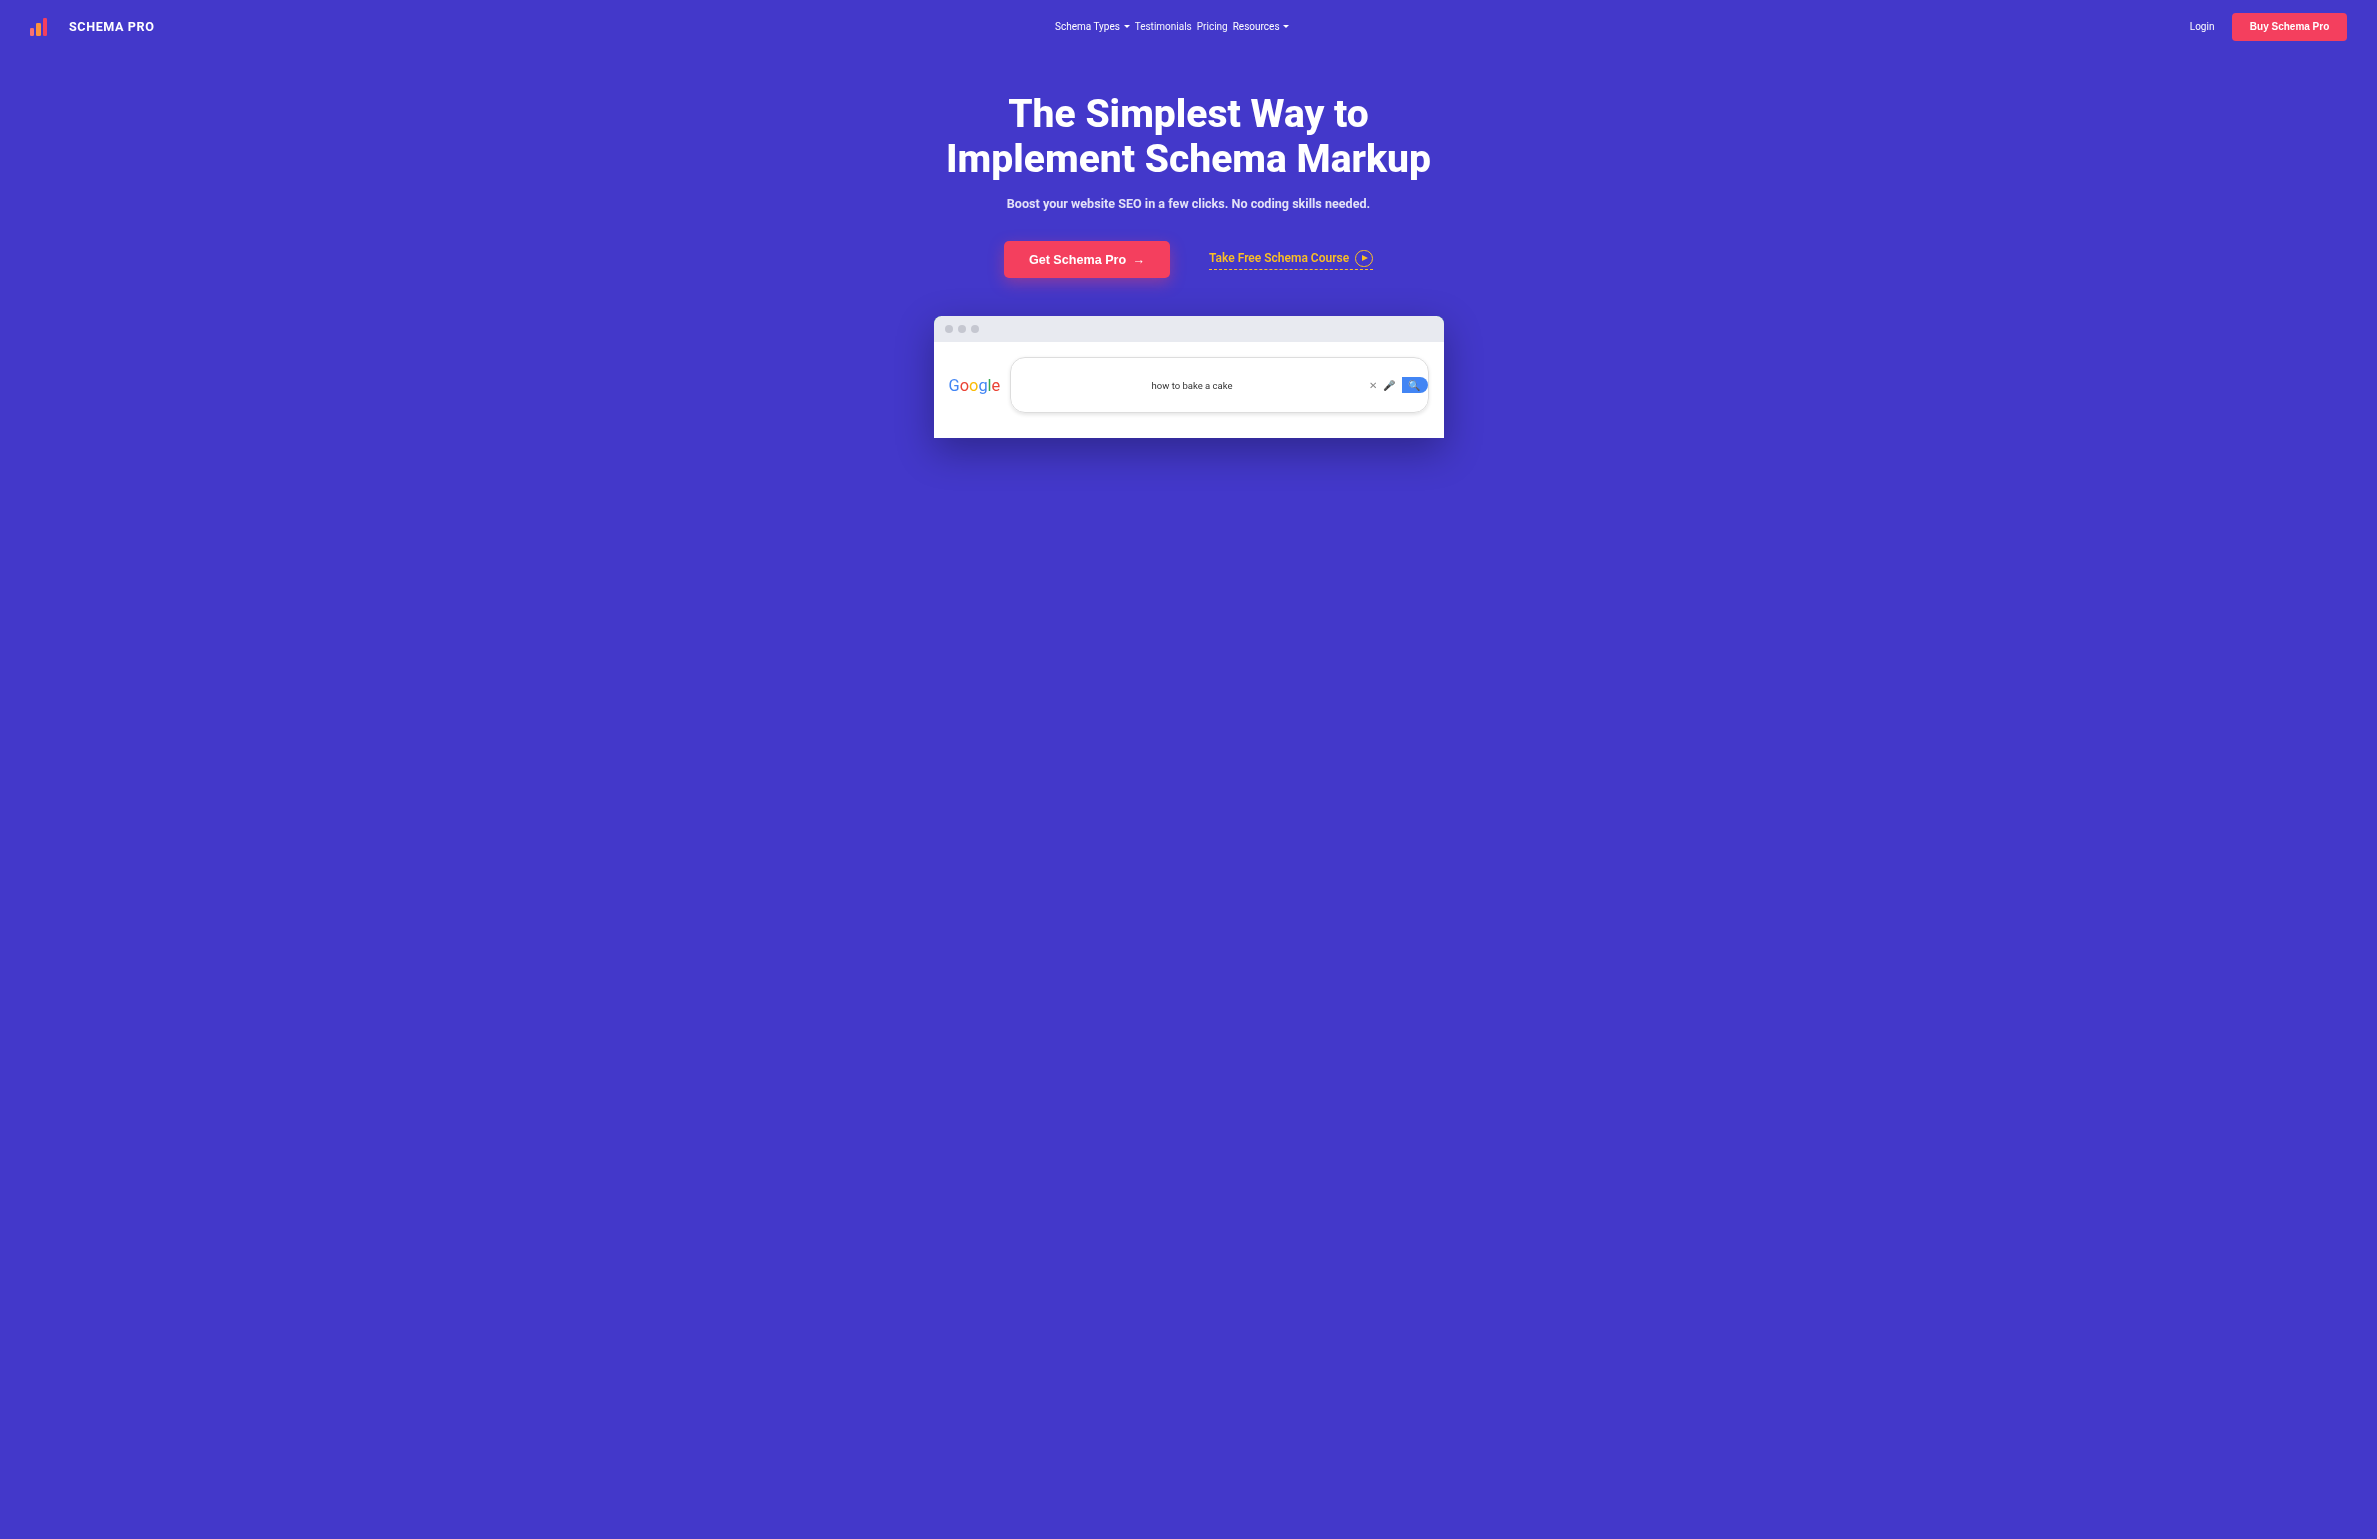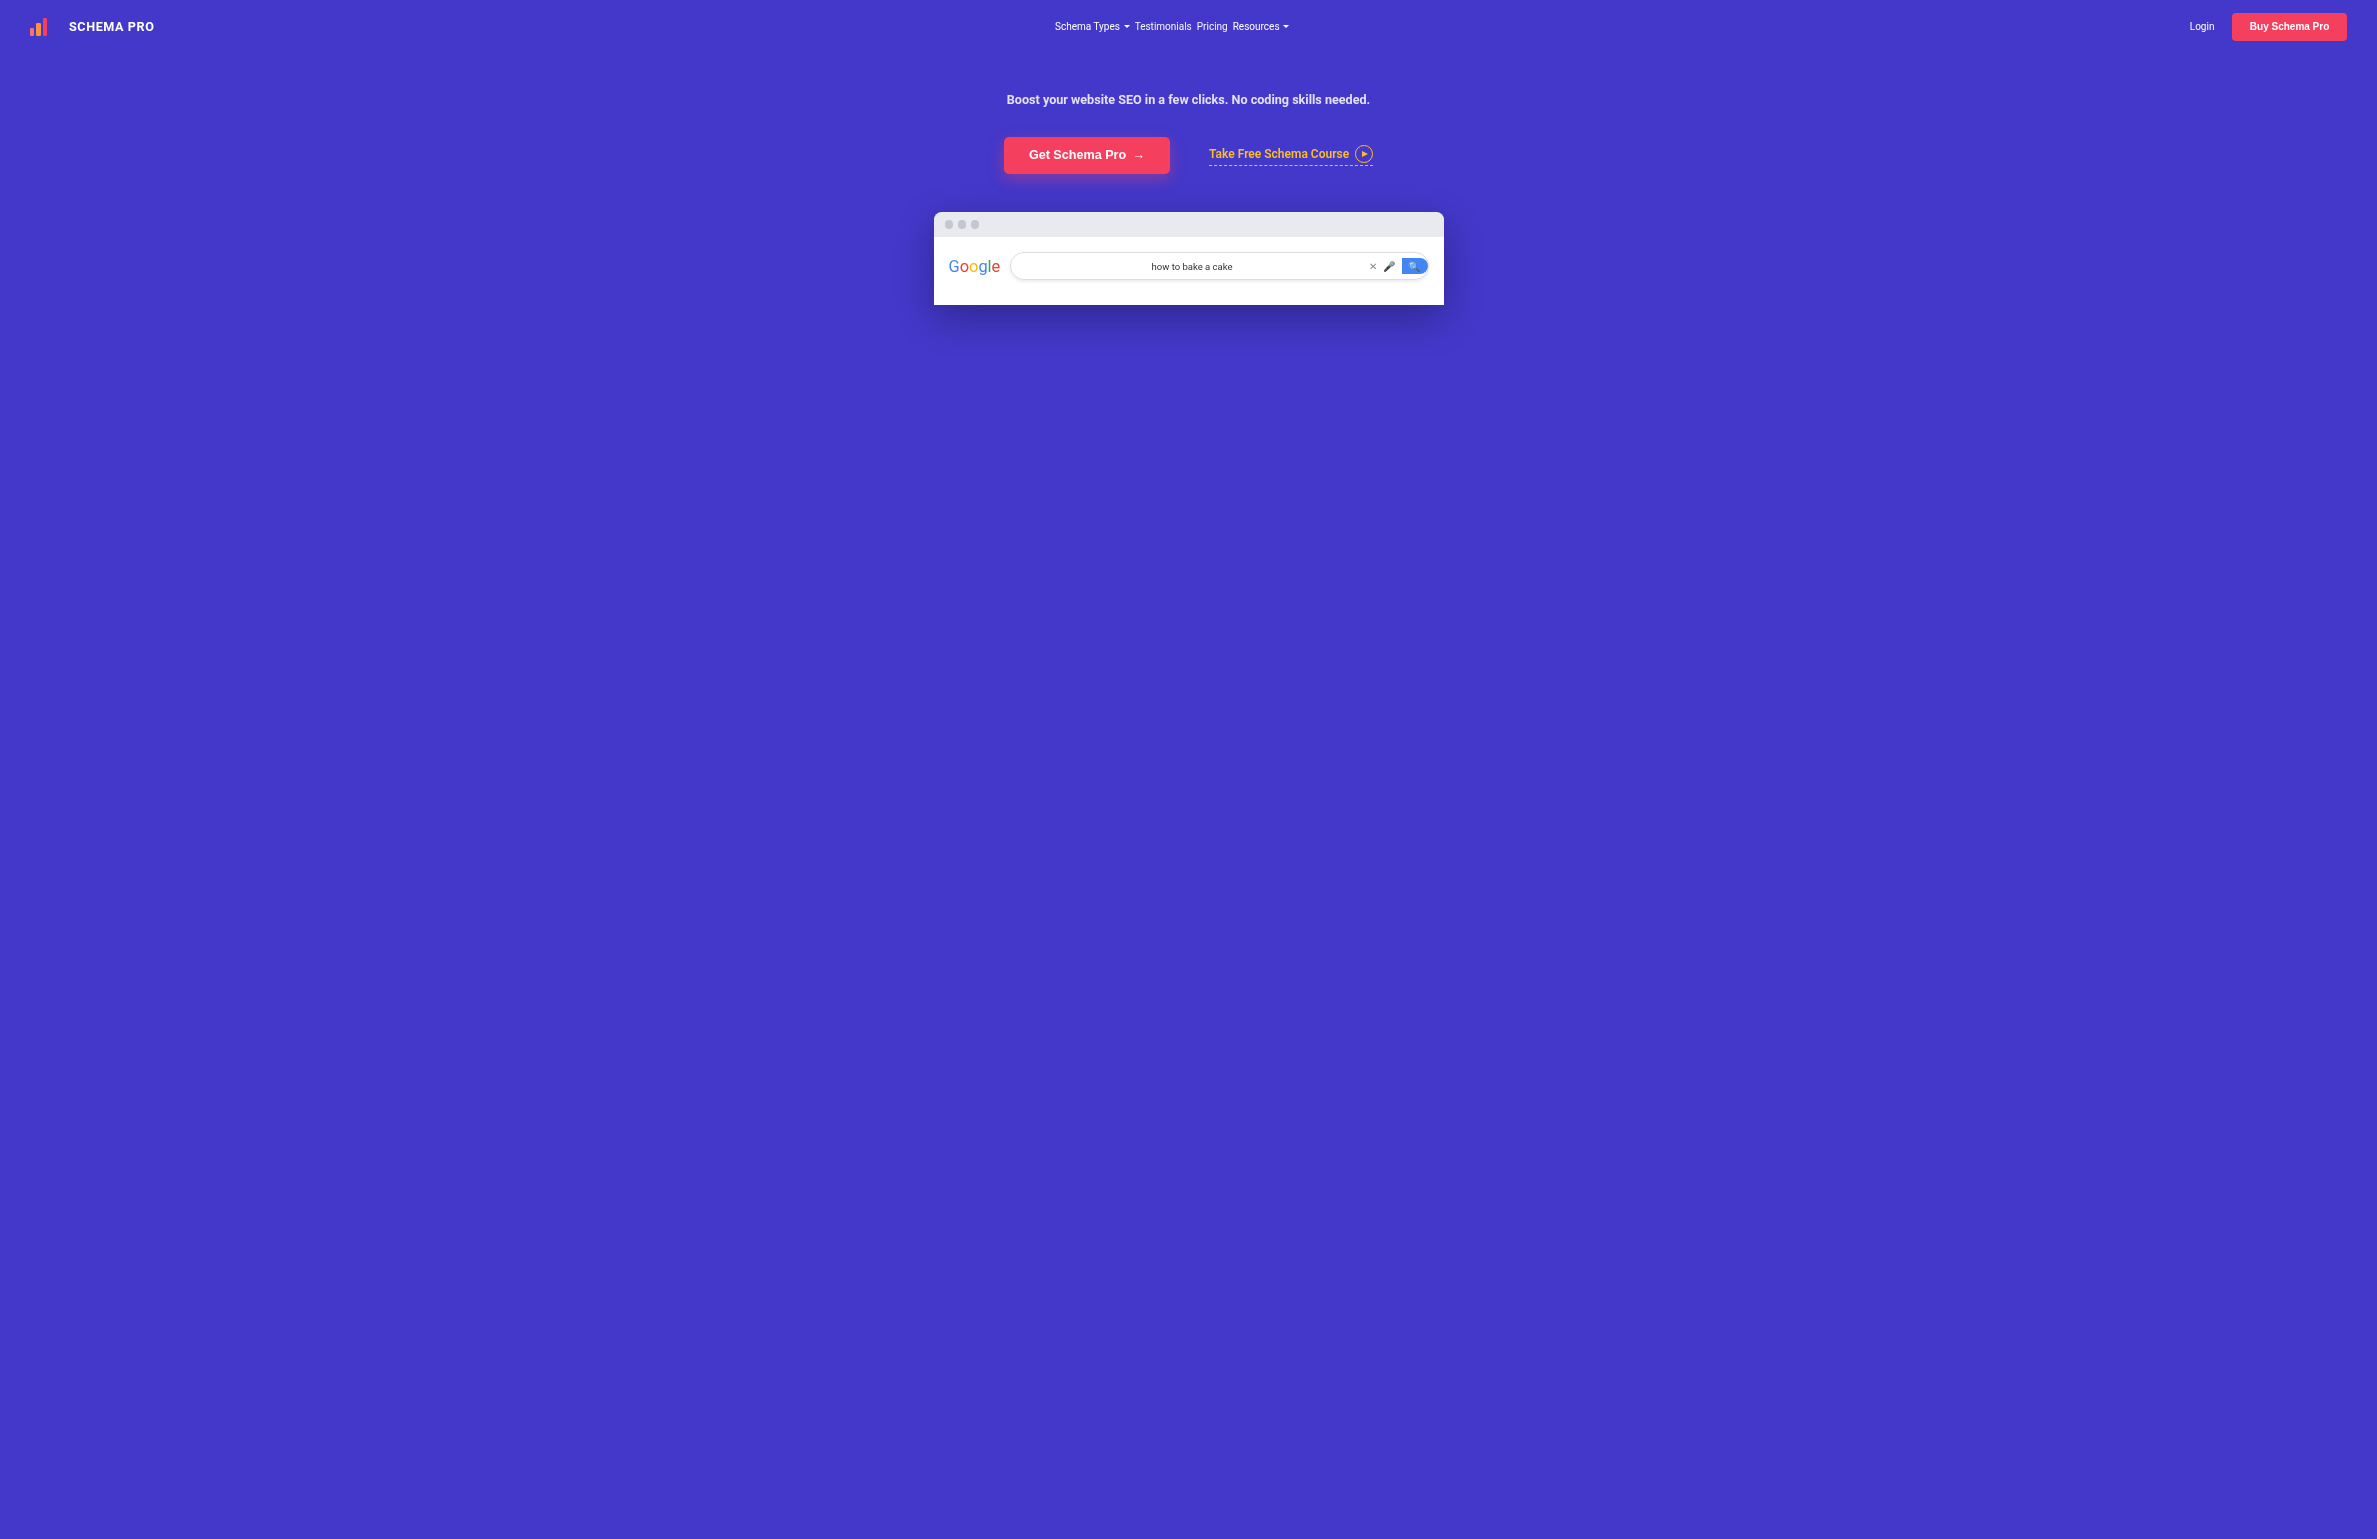--- a/index.html
+++ b/index.html
@@ -239,21 +239,21 @@
     .google-logo span:nth-child(4) { color: #4285F4; }
     .google-logo span:nth-child(5) { color: #34A853; }
     .google-logo span:nth-child(6) { color: #EA4335; }
 
     .search-box {
       flex: 1;
       display: flex;
       align-items: center;
       border: 0.6px solid #ddd;
       border-radius: 15px;
-      padding: 5px 10px;
+      padding: 19px 10px;
       gap: 6.3px;
       box-shadow: 0 1.3px 3.8px rgba(0,0,0,0.1);
       justify-content: space-between;
     }
 
     .search-text {
       flex: 1;
       font-size: 9.5px;
       color: #333;
     }
@@ -369,20 +369,21 @@
     </li>
   </ul>
 
   <div class="nav-right">
     <a href="#" class="nav-login">Login</a>
     <button class="btn-buy">Buy Schema Pro</button>
   </div>
 </nav>
 
 <section class="hero">
+  <h1 class="hero-title">The Simplest Way to Implement Schema Markup</h1>
   <p class="hero-subtitle">Boost your website SEO in a few clicks. No coding skills needed.</p>
 
   <div class="hero-cta">
     <button class="btn-get">
       <span>Get Schema Pro</span>
       <span>→</span>
     </button>
     <a href="#" class="btn-course">
       <span>Take Free Schema Course</span>
       <span class="play-circle">

